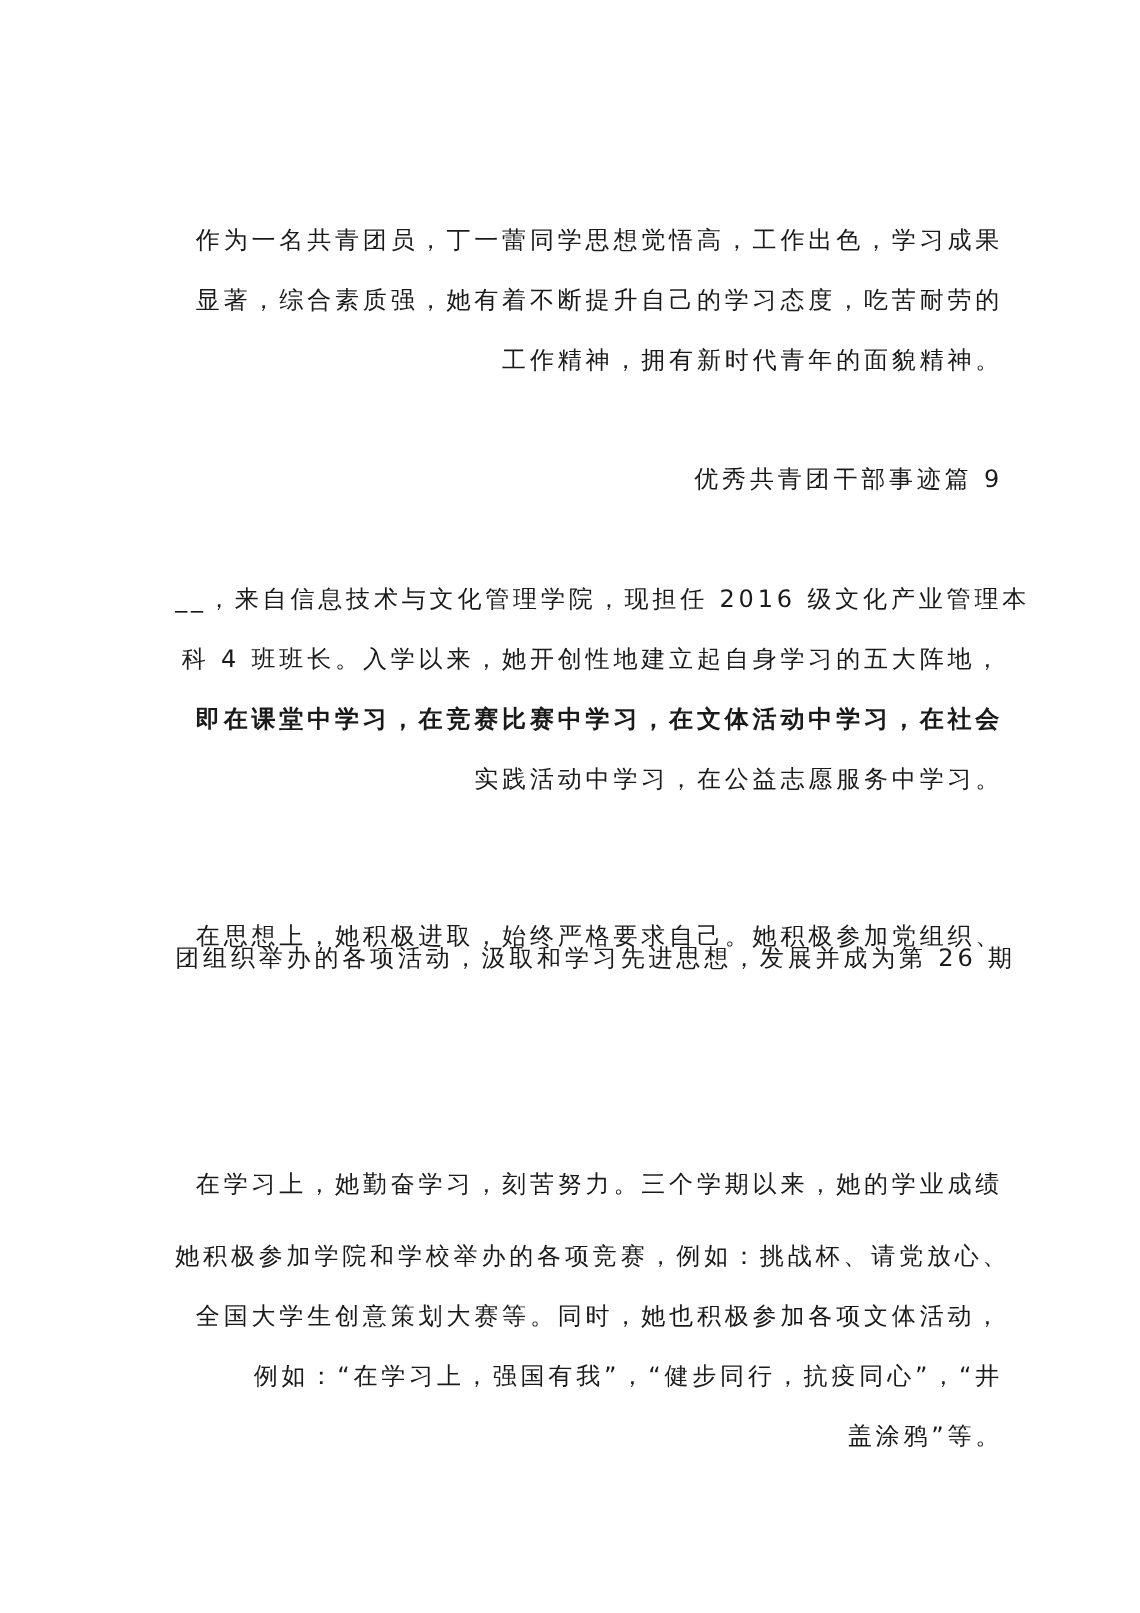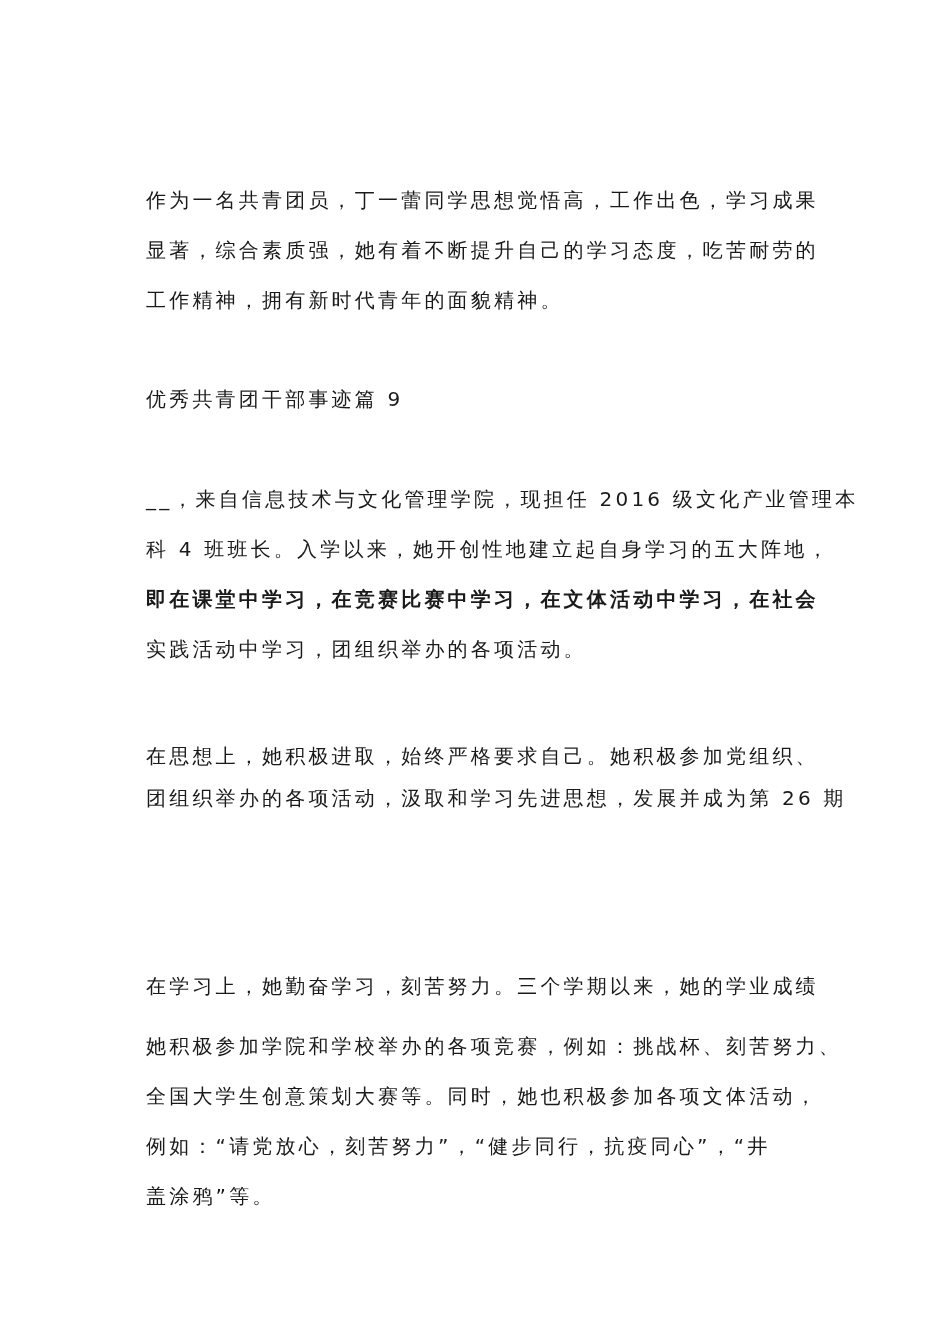--- a/index.html
+++ b/index.html
@@ -15,20 +15,21 @@
       font-family: "DejaVu Sans", "Liberation Sans", sans-serif;
       color: #1a1a1a;
     }
     .page {
       position: absolute;
       left: 0;
       top: 0;
       width: 858px;
       height: 1344px;
       background: #ffffff;
+      text-align: right;
     }
     .line {
       position: absolute;
       left: 146px;
       width: 690px;
       font-size: 20px;
       line-height: 24px;
       letter-spacing: 3.2px;
       white-space: nowrap;
       font-weight: 400;
@@ -41,24 +42,24 @@
 
   <div class="line" style="top:188px;">作为一名共青团员，丁一蕾同学思想觉悟高，工作出色，学习成果</div>
   <div class="line" style="top:238px;">显著，综合素质强，她有着不断提升自己的学习态度，吃苦耐劳的</div>
   <div class="line" style="top:288px;">工作精神，拥有新时代青年的面貌精神。</div>
 
   <div class="line" style="top:387px;">优秀共青团干部事迹篇 9</div>
 
   <div class="line" style="top:487px;">__，来自信息技术与文化管理学院，现担任 2016 级文化产业管理本</div>
   <div class="line" style="top:537px;">科 4 班班长。入学以来，她开创性地建立起自身学习的五大阵地，</div>
   <div class="line" style="top:587px;font-weight:bold;">即在课堂中学习，在竞赛比赛中学习，在文体活动中学习，在社会</div>
-  <div class="line" style="top:637px;">实践活动中学习，团组织举办的各项活动。</div>
+  <div class="line" style="top:637px;">实践活动中学习，在公益志愿服务中学习。</div>
 
-  <div class="line" style="top:744px;">在思想上，她积极进取，始终严格要求自己。她积极参加党组织、</div>
+  <div class="line" style="top:768px;">在思想上，她积极进取，始终严格要求自己。她积极参加党组织、</div>
   <div class="line" style="top:786px;">团组织举办的各项活动，汲取和学习先进思想，发展并成为第 26 期</div>
 
   <div class="line" style="top:934px;margin-top:40px;">在学习上，她勤奋学习，刻苦努力。三个学期以来，她的学业成绩</div>
-  <div class="line" style="top:1034px;">她积极参加学院和学校举办的各项竞赛，例如：挑战杯、刻苦努力、</div>
+  <div class="line" style="top:1034px;">她积极参加学院和学校举办的各项竞赛，例如：挑战杯、请党放心、</div>
   <div class="line" style="top:1084px;">全国大学生创意策划大赛等。同时，她也积极参加各项文体活动，</div>
-  <div class="line" style="top:1134px;">例如：“请党放心，刻苦努力”，“健步同行，抗疫同心”，“井</div>
+  <div class="line" style="top:1134px;">例如：“在学习上，强国有我”，“健步同行，抗疫同心”，“井</div>
   <div class="line" style="top:1184px;">盖涂鸦”等。</div>
 
 </div>
 
 </body></html>

